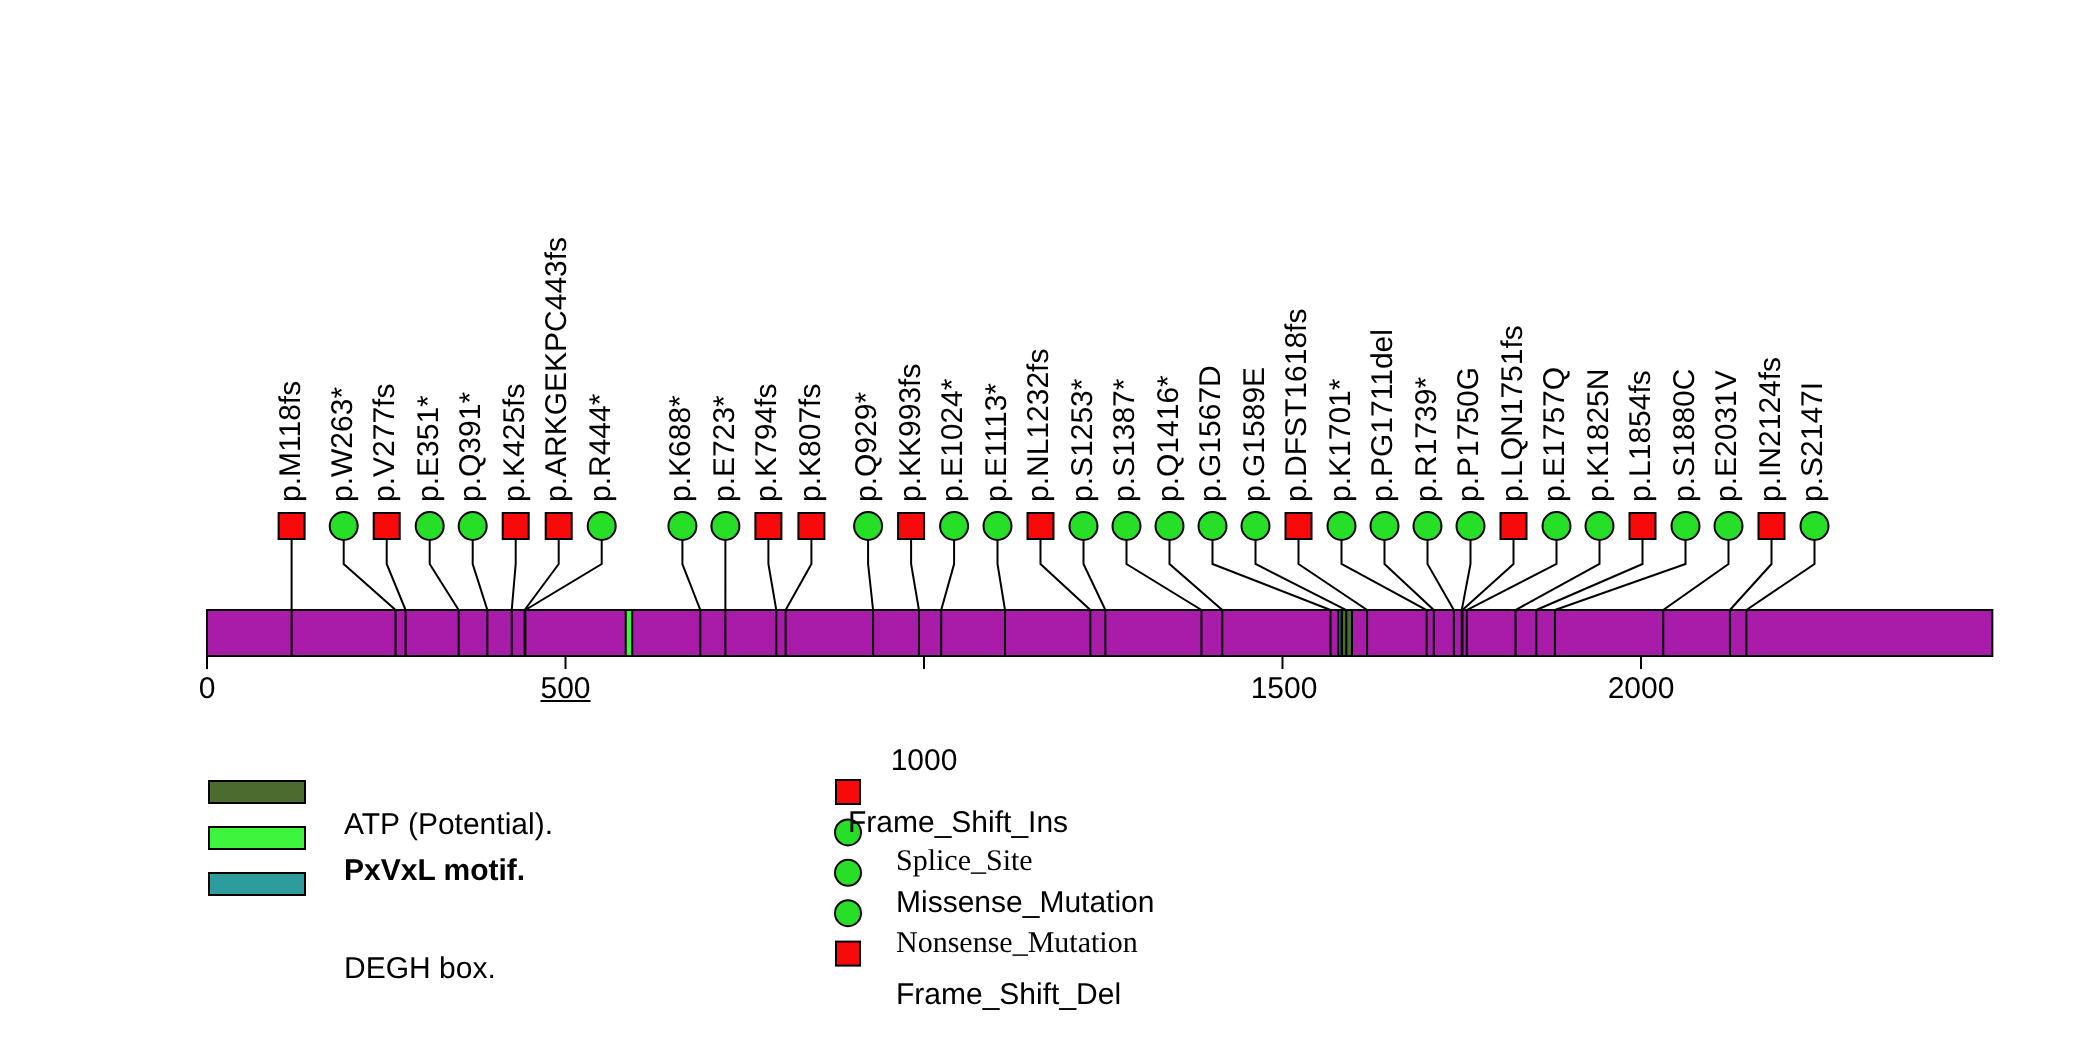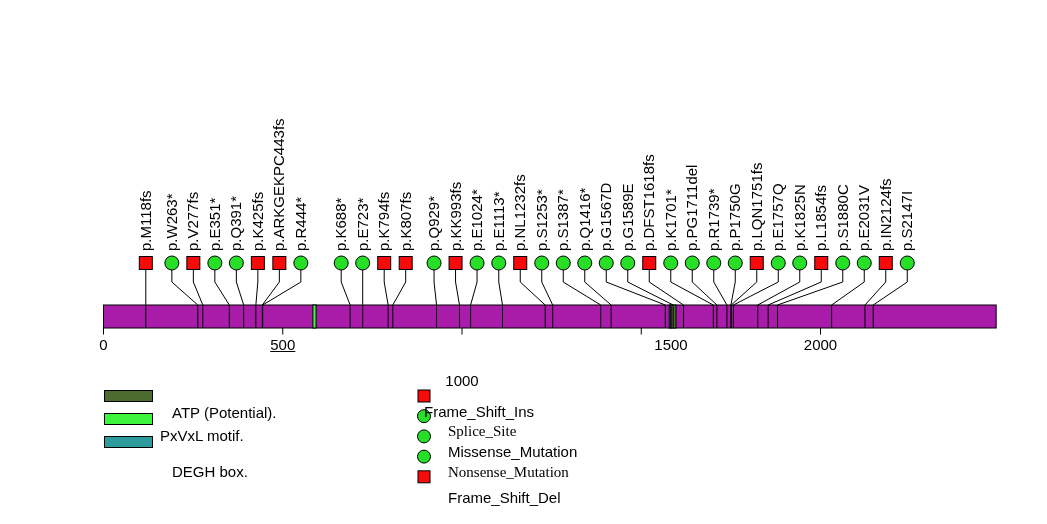--- a/index.html
+++ b/index.html
@@ -164,30 +164,30 @@
       <div class="mlabel" style="left: 813.252px; top: 251px;">p.L1854fs</div>
       <div class="mlabel" style="left: 834.752px; top: 251px;">p.S1880C</div>
       <div class="mlabel" style="left: 856.252px; top: 251px;">p.E2031V</div>
       <div class="mlabel" style="left: 877.752px; top: 251px;">p.IN2124fs</div>
       <div class="mlabel" style="left: 899.252px; top: 251px;">p.S2147I</div>
     </div>
   <div id="axis-layer">
       <div class="ticklabel" style="left: 73.5px; top: 336px;">0</div>
       <div class="ticklabel" style="left: 252.75px; top: 336px; text-decoration: underline;">500</div>
       <div class="ticklabel" style="left: 432px; top: 336px; margin-top: 36px;">1000</div>
-      <div class="ticklabel" style="left: 641px; top: 336px;">1500</div>
+      <div class="ticklabel" style="left: 612px; top: 336px;">1500</div>
       <div class="ticklabel" style="left: 790.5px; top: 336px;">2000</div>
     </div>
   <div id="legend-domains">
       <div class="legend-box" style="left: 104px; top: 390px; width: 49px; height: 12px; background: rgb(76, 107, 47);"></div>
       <div class="legend-label" style="left: 172px; top: 388px;">ATP (Potential).</div>
       <div class="legend-box" style="left: 104px; top: 413px; width: 49px; height: 12px; background: rgb(60, 245, 60);"></div>
-      <div class="legend-label" style="left: 160px; top: 411px;">PxVxL motif.</div>
+      <div class="legend-label" style="left: 172px; top: 411px; font-weight: bold;">PxVxL motif.</div>
       <div class="legend-box" style="left: 104px; top: 436px; width: 49px; height: 12px; background: rgb(46, 156, 156);"></div>
-      <div class="legend-label" style="left: 172px; top: 447px;">DEGH box.</div>
+      <div class="legend-label" style="left: 172px; top: 460px;">DEGH box.</div>
     </div>
   <div id="legend-mutations">
       <div class="legend-label" style="left: 424px; top: 387px;">Frame_Shift_Ins</div>
       <div class="legend-label" style="left: 448px; top: 407.2px; font-family: Liberation Serif, serif;">Splice_Site</div>
       <div class="legend-label" style="left: 448px; top: 427.4px;">Missense_Mutation</div>
       <div class="legend-label" style="left: 448px; top: 447.6px; font-family: Liberation Serif, serif;">Nonsense_Mutation</div>
       <div class="legend-label" style="left: 448px; top: 473px;">Frame_Shift_Del</div>
     </div>
 </div>
 

